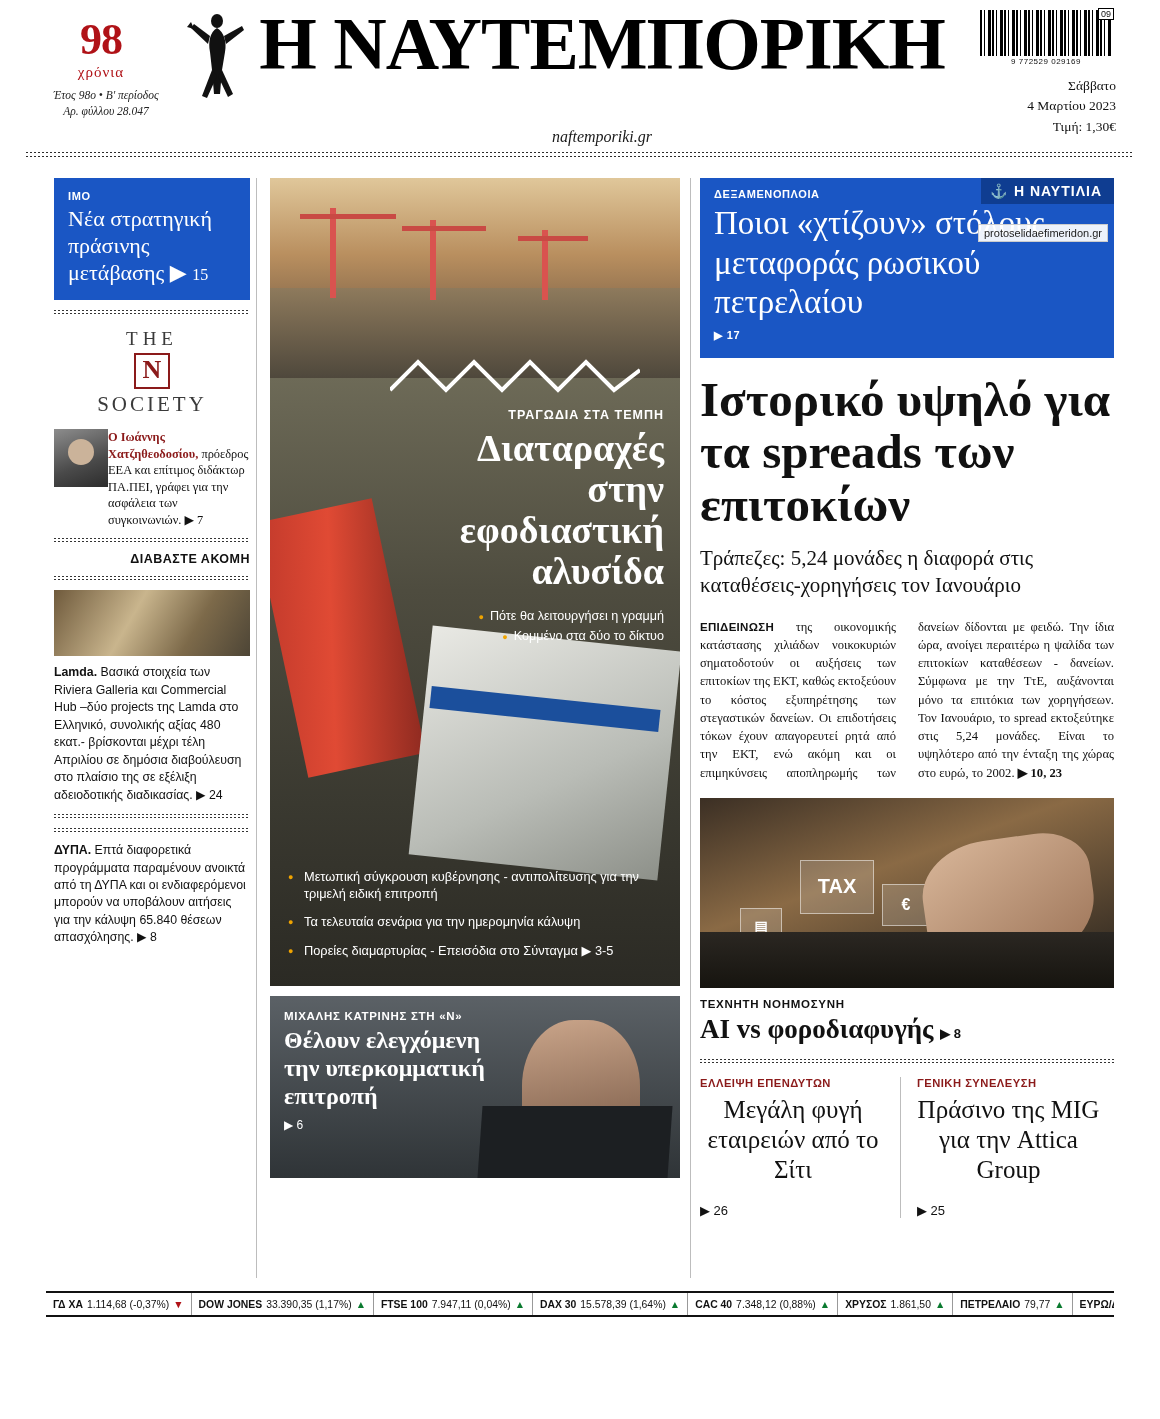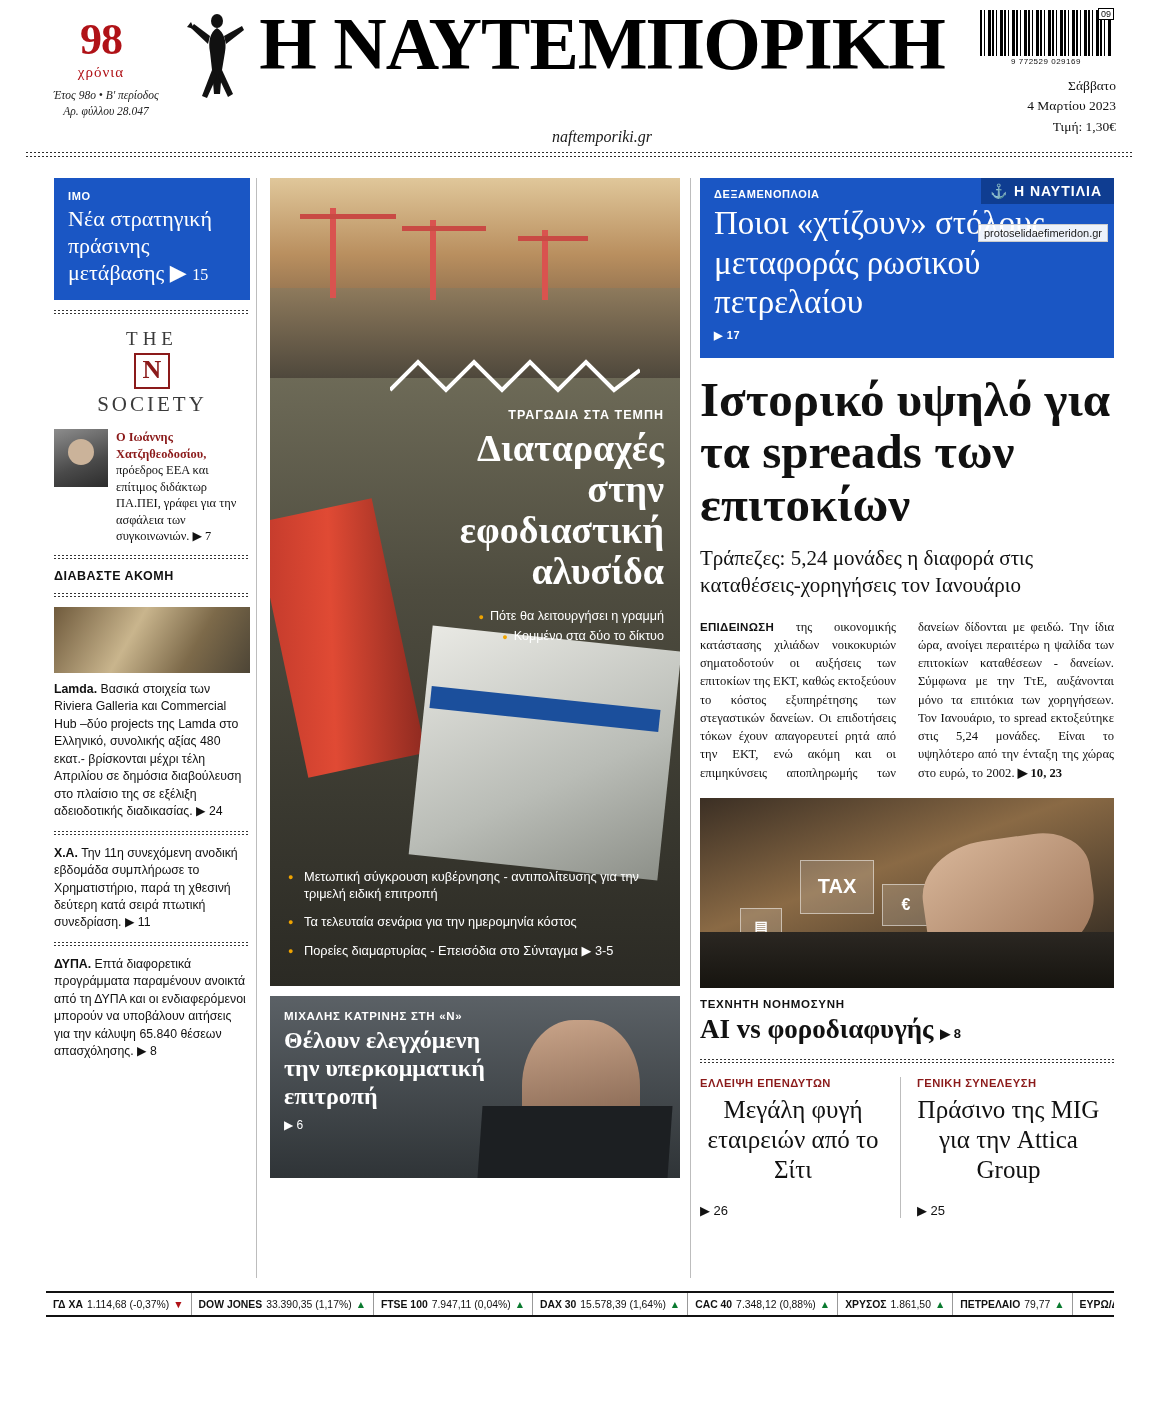--- a/index.html
+++ b/index.html
@@ -214,21 +214,20 @@
     font-weight: bold;
     width: 32px; height: 32px;
     line-height: 30px;
     margin: 3px 0;
   }
   .society .soc { font-size: 21px; letter-spacing: 3px; color:#3a3a3a;}
 
   .author-block {
     margin-top: 12px;
     display: flex;
-    gap: 8px;
   }
   .author-photo {
     width: 54px; height: 58px;
     background: linear-gradient(160deg,#8d8d8d,#4a4a4a 60%,#2c2c2c);
     flex: 0 0 auto;
     position: relative;
     overflow: hidden;
   }
   .author-photo::after {
     content: "";
@@ -243,21 +242,21 @@
     line-height: 1.33;
     color: #111;
   }
   .author-text .nm { color: #8b1a1a; font-weight: bold; }
 
   .sec-head {
     font-family: "Liberation Sans", sans-serif;
     font-size: 12.5px;
     font-weight: bold;
     letter-spacing: 0.5px;
-    text-align: left;
+    text-align: right;
     color: #111;
     margin: 6px 0 4px;
   }
   .thumb {
     width: 196px; height: 66px;
     background: linear-gradient(120deg,#6f5a3c,#c9b58d 40%,#7d6a4a 70%,#4d4536);
     margin-bottom: 8px;
   }
   .brief {
     font-family: "Liberation Sans", sans-serif;
@@ -690,26 +689,20 @@
 
       <div class="brief">
         <b>Lamda.</b>
         <span>Βασικά στοιχεία των Riviera Galleria και Commercial Hub –δύο projects της Lamda στο Ελληνικό, συνολικής αξίας 480 εκατ.- βρίσκονται μέχρι τέλη Απριλίου σε δημόσια διαβούλευση στο πλαίσιο της σε εξέλιξη αδειοδοτικής διαδικασίας.</span>
         <span>▶</span>
         <span>24</span>
       </div>
 
       <div class="dot-rule"></div>
 
-      <div class="brief">
-        <b>Χ.Α.</b>
-        <span>Την 11η συνεχόμενη ανοδική εβδομάδα συμπλήρωσε το Χρηματιστήριο, παρά τη χθεσινή δεύτερη κατά σειρά πτωτική συνεδρίαση.</span>
-        <span>▶</span>
-        <span>11</span>
-      </div>
 
       <div class="dot-rule"></div>
 
       <div class="brief">
         <b>ΔΥΠΑ.</b>
         <span>Επτά διαφορετικά προγράμματα παραμένουν ανοικτά από τη ΔΥΠΑ και οι ενδιαφερόμενοι μπορούν να υποβάλουν αιτήσεις για την κάλυψη 65.840 θέσεων απασχόλησης.</span>
         <span>▶</span>
         <span>8</span>
       </div>
     </div>
@@ -741,21 +734,21 @@
           <div class="kick">ΤΡΑΓΩΔΙΑ ΣΤΑ ΤΕΜΠΗ</div>
           <div class="hd">Διαταραχές στην εφοδιαστική αλυσίδα</div>
           <div class="bullets">
             <div>Πότε θα λειτουργήσει η γραμμή</div>
             <div>Κομμένο στα δύο το δίκτυο</div>
           </div>
         </div>
 
         <div class="photo-bottom-bullets">
           <div>Μετωπική σύγκρουση κυβέρνησης - αντιπολίτευσης για την τριμελή ειδική επιτροπή</div>
-          <div>Τα τελευταία σενάρια για την ημερομηνία κόστος</div>
+          <div>Τα τελευταία σενάρια για την ημερομηνία κάλυψη</div>
           <div>Πορείες διαμαρτυρίας - Επεισόδια στο Σύνταγμα ▶ 3-5</div>
         </div>
       </div>
 
       <div class="bottom-mid">
         <div class="bm-face"></div>
         <div class="bm-suit"></div>
         <div class="bm-text">
           <div class="kick">ΜΙΧΑΛΗΣ ΚΑΤΡΙΝΗΣ ΣΤΗ «Ν»</div>
           <div class="hd">Θέλουν ελεγχόμενη την υπερκομματική επιτροπή</div>

